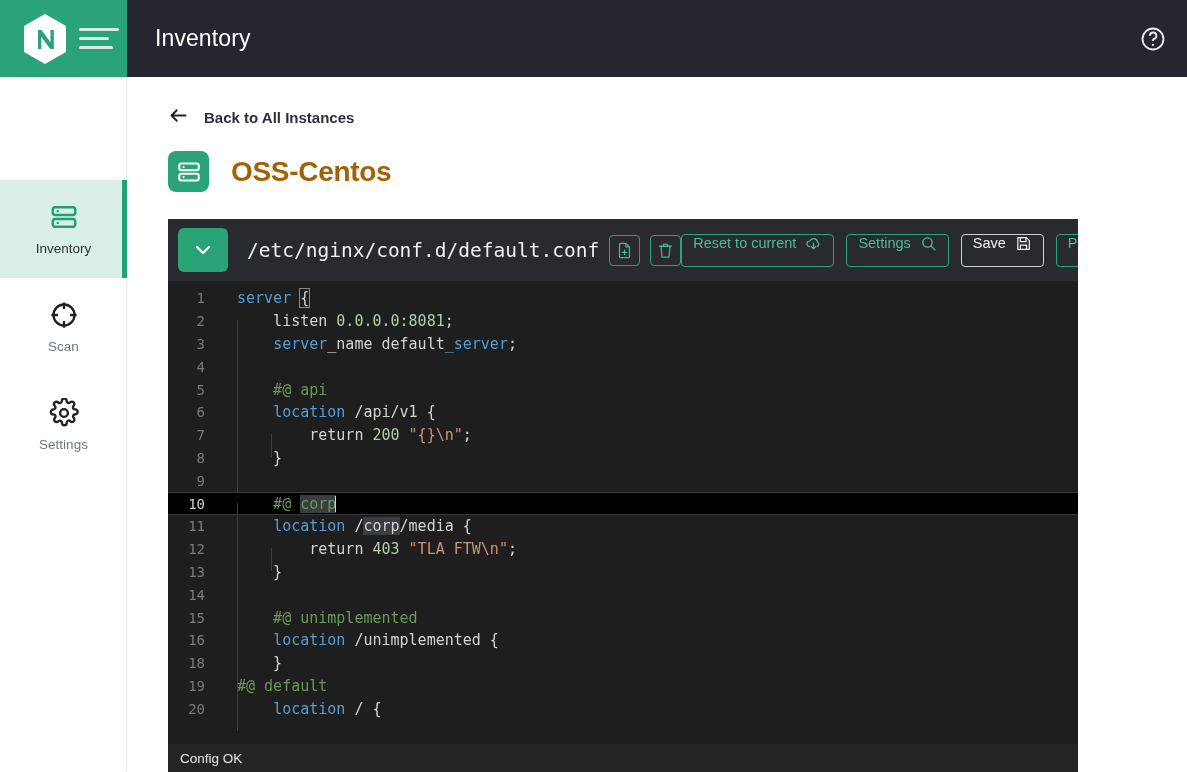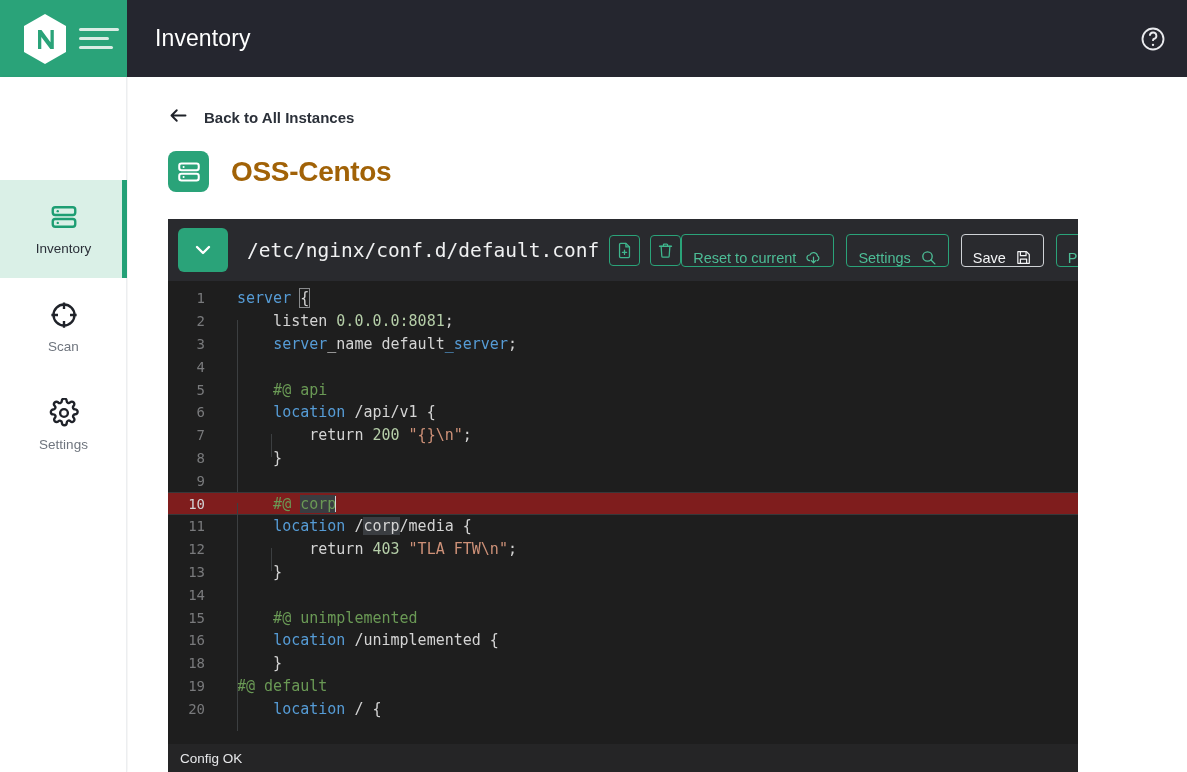--- a/index.html
+++ b/index.html
@@ -90,42 +90,42 @@
   }
   .icon-btn {
     width: 31px; height: 31px; border: 1.5px solid #2aa379; border-radius: 4px;
     display: flex; align-items: center; justify-content: center; cursor: pointer; flex: none;
   }
   .icon-btn svg { width: 17px; height: 17px; color: #3fb68d; }
   .tb-gap8 { width: 10px; flex: none; }
   .tb-spacer { flex: 1 1 auto; }
 
   .txt-btn {
-    height: 33px; display: flex; align-items: flex-end; gap: 9px;
+    height: 33px; display: flex; align-items: flex-start; gap: 9px;
     border: 1.5px solid #2aa379; border-radius: 4px; padding: 0 11px;
     color: #4dbd96; font-size: 14.5px; cursor: pointer; flex: none; white-space: nowrap;
   }
   .txt-btn svg { width: 17px; height: 17px; }
   .txt-btn.primary { border-color: #cfd2d6; color: #f3f4f6; }
   .btn-sep { width: 12px; flex: none; }
   .expand-btn {
     width: 27px; height: 27px; margin-left: 18px; cursor: pointer; flex: none; color: #3fb68d;
   }
   .expand-btn svg { width: 27px; height: 27px; }
 
   
   .code-area {
     flex: 1 1 auto; position: relative; overflow: hidden;
     background: #1e1e1e; padding-top: 6px;
   }
   .code-line {
     position: relative; height: 22.8px; display: flex; align-items: center;
     font-family: "DejaVu Sans Mono", monospace; font-size: 15px;
   }
-  .code-line.active { background: #7f1d1d; box-shadow: inset 0 1px 0 #37383a, inset 0 -1px 0 #37383a; align-items: center; }
+  .code-line.active { background: #000000; box-shadow: inset 0 1px 0 #37383a, inset 0 -1px 0 #37383a; align-items: center; }
   .ln {
     width: 53px; text-align: right; padding-right: 16px; flex: none;
     color: #797a7c; font-size: 14px; user-select: none;
   }
   .code-line.active .ln { color: #d2d3d5; }
   .guides { position: relative; width: 0; flex: none; }
   .guide {
     position: absolute; top: -1px; width: 1px; height: 23px; background: #3c3f41;
   }
   .txt { white-space: pre; color: #d4d4d4; padding-left: 16px; }

